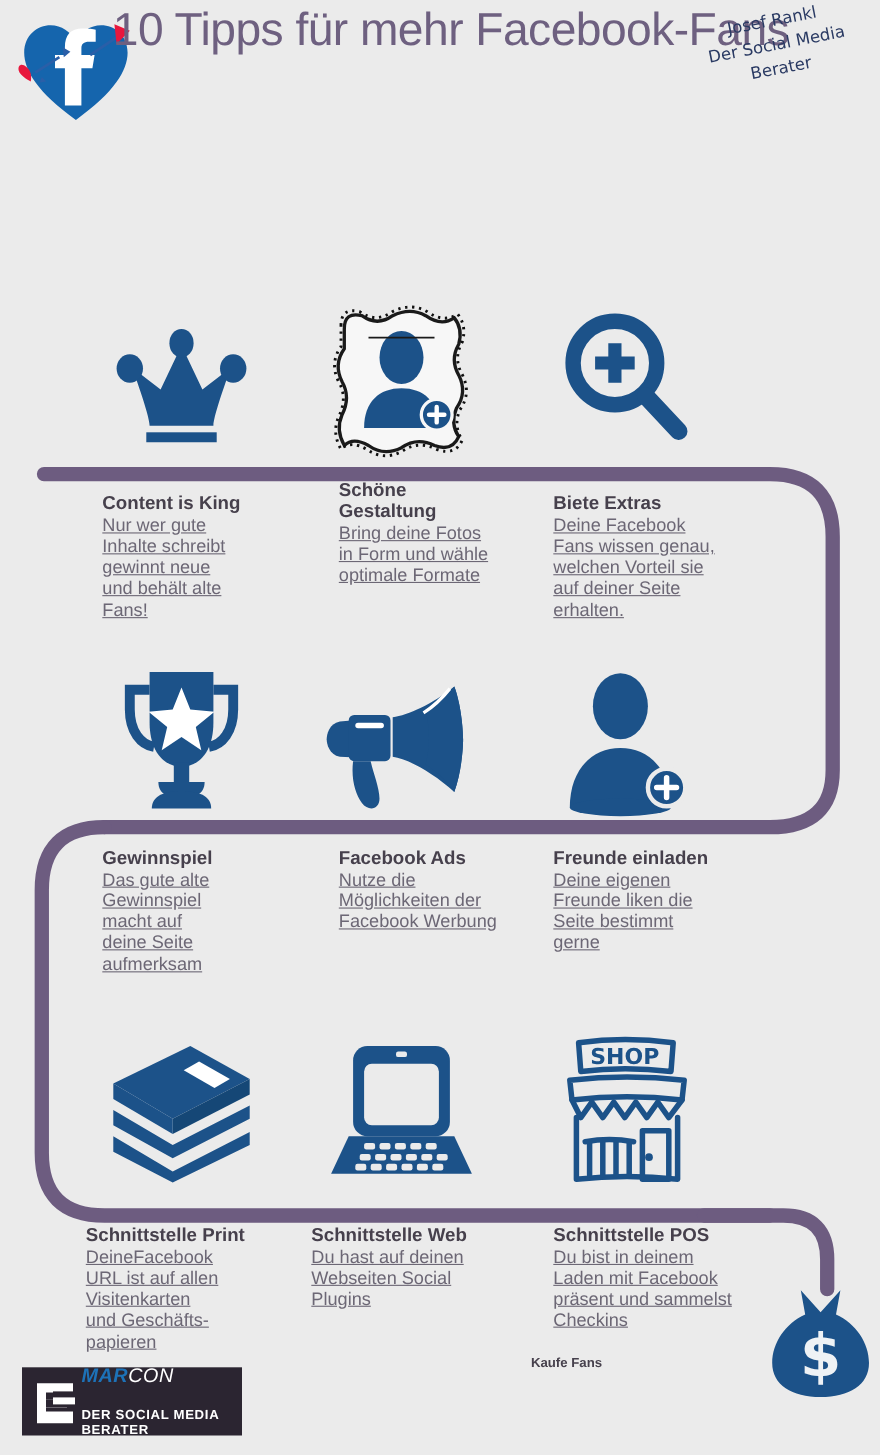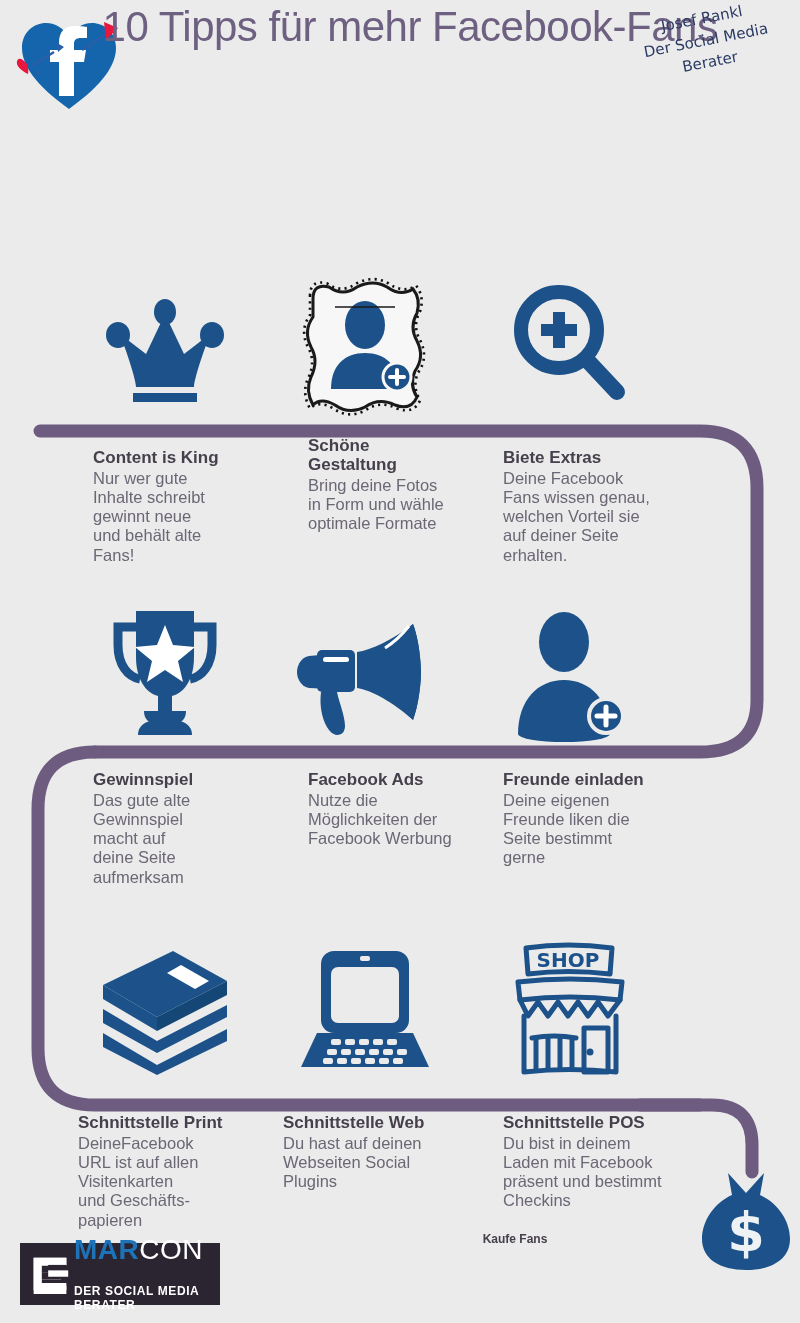--- a/index.html
+++ b/index.html
@@ -57,41 +57,42 @@
   .tip.t1 { left: 93px; }
   .tip.t2 { left: 308px; }
   .tip.t3 { left: 503px; }
   .tip h3 {
     font-size: 17px; font-weight: bold; color: #46404c;
     line-height: 1.12; margin-bottom: 2px; white-space: pre-line;
   }
   .tip p {
     font-size: 16.5px; color: #6c6775; line-height: 1.16;
     white-space: pre-line;
+    text-decoration: underline;
   }
 
   
   .moneybag { position: absolute; left: 700px; top: 1167px; width: 92px; height: 105px; }
   .buy {
     position: absolute; left: 330px; top: 1232px; width: 370px;
     text-align: center;
   }
   .buy h3 { font-size: 12px; font-weight: bold; color: #46404c; line-height: 1.2; }
   .buy p { font-size: 16.5px; color: #6c6775; line-height: 1.18; white-space: pre-line; }
 
   .logo {
     position: absolute; left: 20px; top: 1243px;
     width: 200px; height: 62px;
     background: #2b2531;
     display: flex; align-items: center;
     padding-left: 10px;
   }
   .logo-mark { width: 40px; height: 40px; flex: 0 0 40px; }
   .logo-text { margin-left: 4px; }
-  .logo-main { font-size: 28px; font-weight: bold; line-height: 1; letter-spacing: 0.5px; }
+  .logo-main { font-size: 18px; font-weight: bold; line-height: 1; letter-spacing: 0.5px; font-style: italic; }
   .logo-main .mar { color: #1d72b8; }
   .logo-main .con { color: #ffffff; font-weight: 400; }
   .logo-sub {
     color: #ffffff; font-size: 12px; font-weight: bold;
     letter-spacing: 0.6px; margin-top: 20px;
   }
 </style>
 </head>
 <body>
 
@@ -308,21 +309,21 @@
     <div class="tip t2" style="left:283px;width:215px">
       <h3>Schnittstelle Web</h3>
       <p>Du hast auf deinen
 Webseiten Social
 Plugins</p>
     </div>
     <div class="tip t3" style="left:503px;width:215px">
       <h3>Schnittstelle POS</h3>
       <p>Du bist in deinem
 Laden mit Facebook
-präsent und bestimmt
+präsent und sammelst
 Checkins</p>
     </div>
   </div>
 
   <svg class="moneybag" viewBox="0 0 92 105">
     <path d="M28 6 L46 26 L64 6 L60 28 C78 36 90 54 90 72 C90 92 72 103 46 103 C20 103 2 92 2 72 C2 54 14 36 32 28 Z" fill="#1c5289"></path>
     <text x="46" y="84" font-family="'DejaVu Sans', sans-serif" font-size="54" font-weight="bold" fill="#eef2f5" text-anchor="middle">$</text>
   </svg>
 
   <div class="buy">

